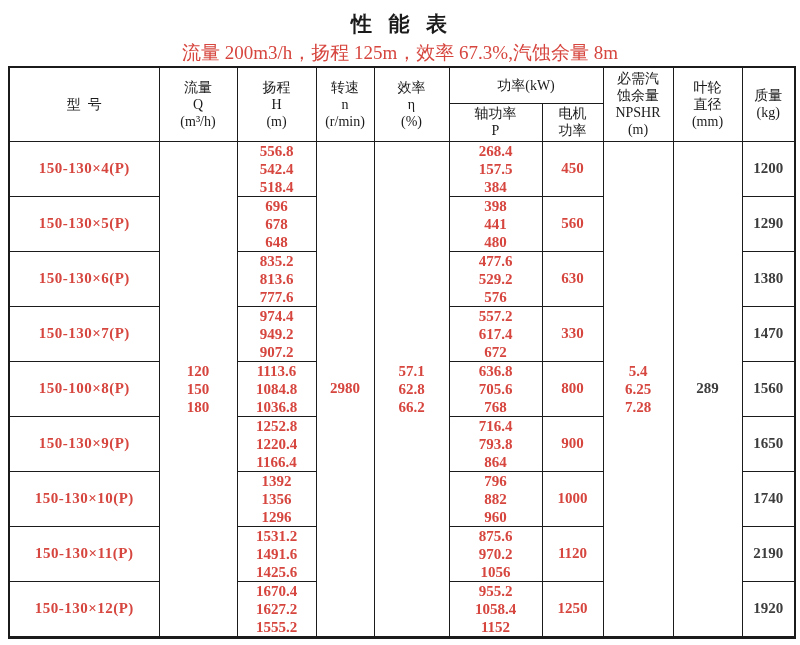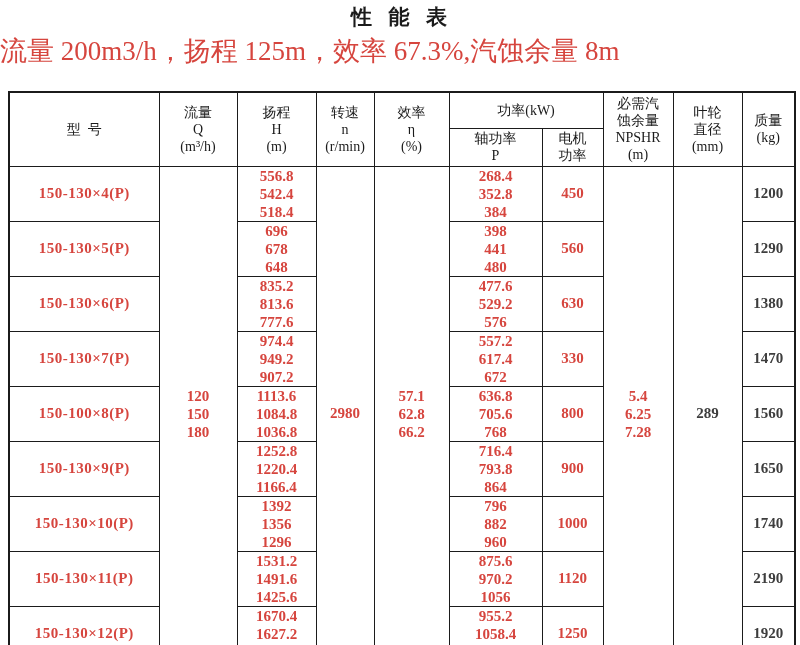--- a/index.html
+++ b/index.html
@@ -14,29 +14,30 @@
     font-family:"Liberation Serif","DejaVu Serif",serif;
     color:var(--ink);
     overflow:hidden;
   }
   .title{
     text-align:center;
     font-size:21px;
     font-weight:bold;
     letter-spacing:2px;
     white-space:pre;
-    padding-top:3px;
+    padding-top:10px;
     color:var(--ink);
   }
   .subtitle{
-    font-size:27px;
+    text-align:center;
+    font-size:19px;
     color:var(--red);
     white-space:pre;
     margin-top:2px;
-    margin-bottom:22px;
+    margin-bottom:0;
   }
   table.perf{
     margin-left:8px;
     width:786px;
     border-collapse:collapse;
     table-layout:fixed;
     border:2px solid var(--line);
     border-bottom-width:3px;
   }
   .perf th,.perf td{
@@ -145,21 +146,21 @@
         <div>518.4</div>
       </td>
       <td class="red" rowspan="9">2980</td>
       <td class="red vals" rowspan="9">
         <div>57.1</div>
         <div>62.8</div>
         <div>66.2</div>
       </td>
       <td class="red vals">
         <div>268.4</div>
-        <div>352.8</div>
+        <div>157.5</div>
         <div>384</div>
       </td>
       <td class="red">450</td>
       <td class="red vals" rowspan="9">
         <div>5.4</div>
         <div>6.25</div>
         <div>7.28</div>
       </td>
       <td class="dark" rowspan="9">289</td>
       <td class="dark">1200</td>

